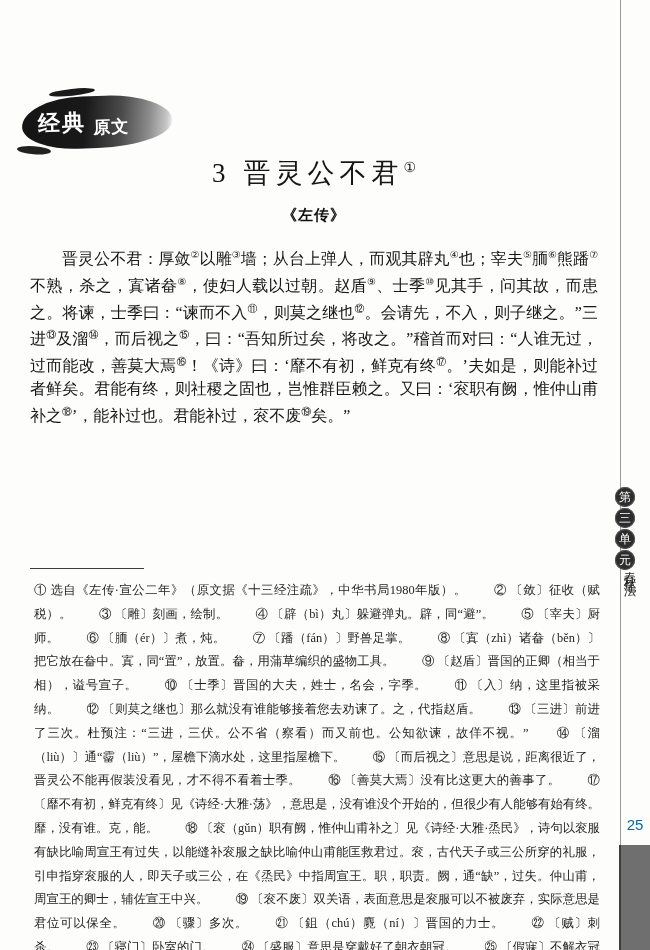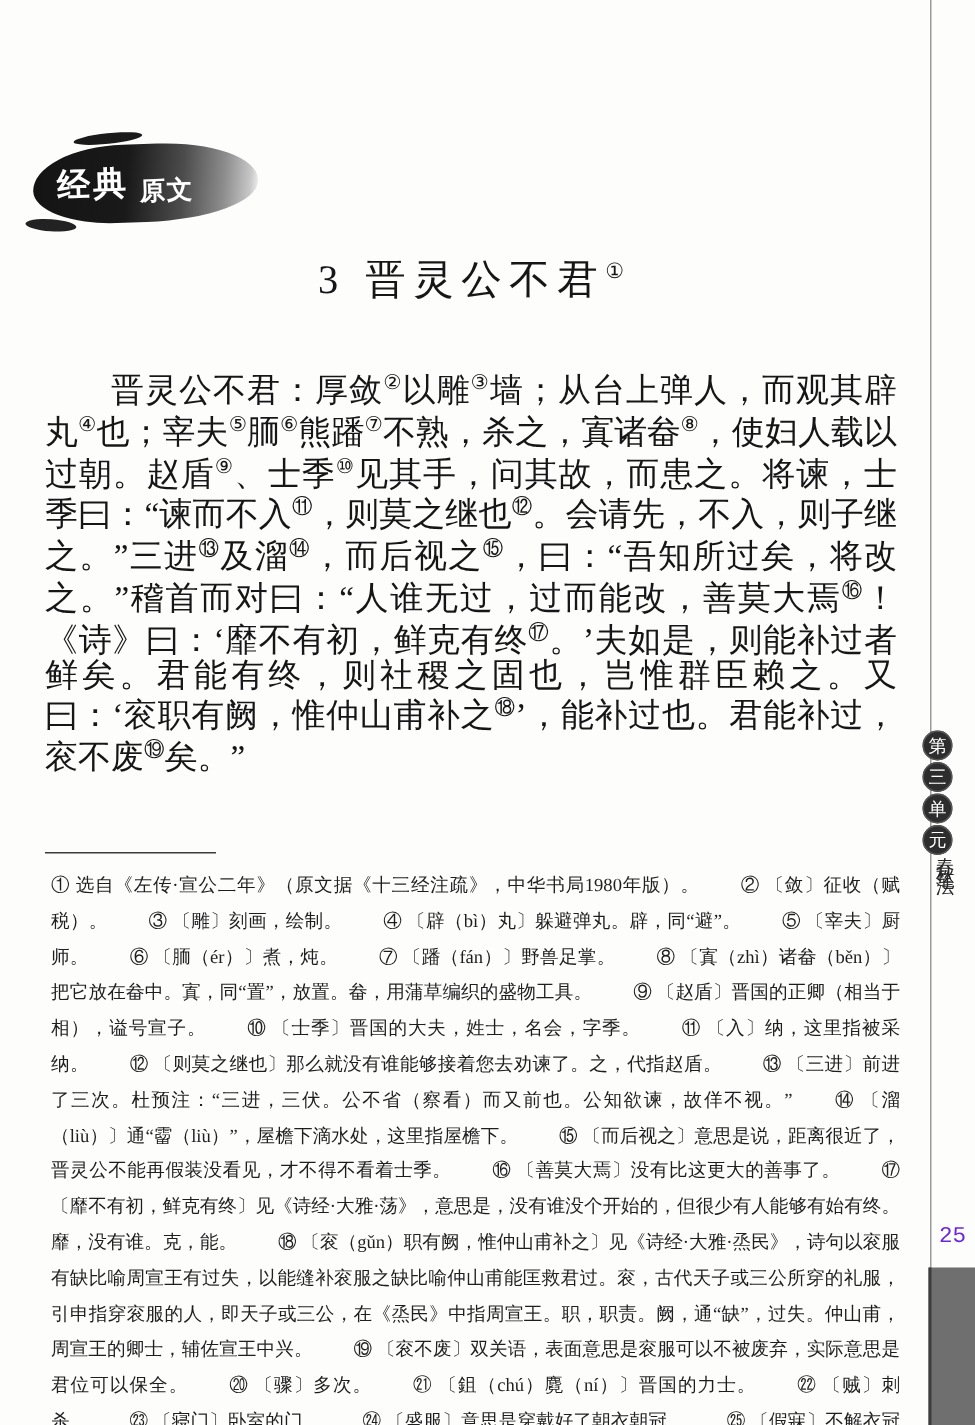--- a/index.html
+++ b/index.html
@@ -22,34 +22,34 @@
     background:#1a1a1a; border-radius:50%; transform:rotate(-4deg);
   }
   .badge::after {
     content:""; position:absolute; left:-6px; bottom:-4px; width:34px; height:8px;
     background:#222; border-radius:50%; transform:rotate(6deg);
   }
   .badge-t1 { color:#fff; font-size:22px; letter-spacing:2px; font-weight:bold; }
   .badge-t2 { color:#fff; font-size:17px; letter-spacing:1px; font-weight:bold; margin-left:7px; margin-top:10px; }
 
   .title-row {
-    position:absolute; left:30px; top:168px; width:568px;
+    position:absolute; left:30px; top:155px; width:568px;
     text-align:center; font-size:27px; letter-spacing:5px; color:#161616;
   }
   .title-row .lesson-no { letter-spacing:0; margin-right:18px; }
   .title-row sup { font-size:14px; letter-spacing:0; }
 
   .source {
     position:absolute; left:30px; top:206px; width:568px;
     text-align:center; font-size:15px; font-weight:bold; letter-spacing:1px; color:#111;
   }
 
   .body-text {
     position:absolute; left:30px; top:244px; width:568px;
-    font-size:22px; line-height:22.5px; text-align:justify; color:#161616;
+    font-size:16px; line-height:22.5px; text-align:justify; color:#161616;
   }
   .body-text p { margin:0; text-indent:2em; }
   .body-text sup { font-size:0.62em; }
 
   .fn-rule { position:absolute; left:30px; top:568px; width:114px; height:1px; background:#3c3c3c; }
 
   .footnotes {
     position:absolute; left:34px; top:579px; width:566px;
     font-size:12.4px; line-height:23.8px; text-align:justify; color:#1e1e1e;
   }
@@ -65,21 +65,21 @@
     box-shadow:0 0 0 1px #555 inset;
   }
 
   .vertical-label {
     position:absolute; left:621px; top:562px;
     writing-mode:vertical-rl; font-size:12.5px; letter-spacing:4px; color:#262626;
   }
 
   .page-number {
     position:absolute; left:621px; top:816px; width:28px; text-align:center;
-    font-family:Liberation Mono, monospace; font-size:15px; color:#6d28d9;
+    font-family:Liberation Sans, sans-serif; font-size:15px; color:#0369a1;
   }
 
   .edge-tab {
     position:absolute; left:619px; top:845px; width:31px; height:105px;
     background:#6f6f6f; border-left:2px solid #3d3d3d;
   }
 </style>
 </head>
 <body>
 
@@ -87,20 +87,21 @@
 
   <div class="badge">
     <span class="badge-t1">经典</span>
     <span class="badge-t2">原文</span>
   </div>
 
   <div class="title-row">
     <span class="lesson-no">3</span><span>晋灵公不君</span><sup>①</sup>
   </div>
 
+  <div class="source">《左传》</div>
 
   <div class="body-text">
       <p class="para">晋灵公不君：厚敛<sup>②</sup>以雕<sup>③</sup>墙；从台上弹人，而观其辟丸<sup>④</sup>也；宰夫<sup>⑤</sup>胹<sup>⑥</sup>熊蹯<sup>⑦</sup>不熟，杀之，寘诸畚<sup>⑧</sup>，使妇人载以过朝。赵盾<sup>⑨</sup>、士季<sup>⑩</sup>见其手，问其故，而患之。将谏，士季曰：“谏而不入<sup>⑪</sup>，则莫之继也<sup>⑫</sup>。会请先，不入，则子继之。”三进<sup>⑬</sup>及溜<sup>⑭</sup>，而后视之<sup>⑮</sup>，曰：“吾知所过矣，将改之。”稽首而对曰：“人谁无过，过而能改，善莫大焉<sup>⑯</sup>！《诗》曰：‘靡不有初，鲜克有终<sup>⑰</sup>。’夫如是，则能补过者鲜矣。君能有终，则社稷之固也，岂惟群臣赖之。又曰：‘衮职有阙，惟仲山甫补之<sup>⑱</sup>’，能补过也。君能补过，衮不废<sup>⑲</sup>矣。”</p>
     </div>
 
   <div class="fn-rule"></div>
 
   <div class="footnotes"><span class="fn">① 选自《左传·宣公二年》（原文据《十三经注疏》，中华书局1980年版）。</span><span class="fn">② 〔敛〕征收（赋税）。</span><span class="fn">③ 〔雕〕刻画，绘制。</span><span class="fn">④ 〔辟（bì）丸〕躲避弹丸。辟，同“避”。</span><span class="fn">⑤ 〔宰夫〕厨师。</span><span class="fn">⑥ 〔胹（ér）〕煮，炖。</span><span class="fn">⑦ 〔蹯（fán）〕野兽足掌。</span><span class="fn">⑧ 〔寘（zhì）诸畚（běn）〕把它放在畚中。寘，同“置”，放置。畚，用蒲草编织的盛物工具。</span><span class="fn">⑨ 〔赵盾〕晋国的正卿（相当于相），谥号宣子。</span><span class="fn">⑩ 〔士季〕晋国的大夫，姓士，名会，字季。</span><span class="fn">⑪ 〔入〕纳，这里指被采纳。</span><span class="fn">⑫ 〔则莫之继也〕那么就没有谁能够接着您去劝谏了。之，代指赵盾。</span><span class="fn">⑬ 〔三进〕前进了三次。杜预注：“三进，三伏。公不省（察看）而又前也。公知欲谏，故佯不视。”</span><span class="fn">⑭ 〔溜（liù）〕通“霤（liù）”，屋檐下滴水处，这里指屋檐下。</span><span class="fn">⑮ 〔而后视之〕意思是说，距离很近了，晋灵公不能再假装没看见，才不得不看着士季。</span><span class="fn">⑯ 〔善莫大焉〕没有比这更大的善事了。</span><span class="fn">⑰ 〔靡不有初，鲜克有终〕见《诗经·大雅·荡》，意思是，没有谁没个开始的，但很少有人能够有始有终。靡，没有谁。克，能。</span><span class="fn">⑱ 〔衮（gǔn）职有阙，惟仲山甫补之〕见《诗经·大雅·烝民》，诗句以衮服有缺比喻周宣王有过失，以能缝补衮服之缺比喻仲山甫能匡救君过。衮，古代天子或三公所穿的礼服，引申指穿衮服的人，即天子或三公，在《烝民》中指周宣王。职，职责。阙，通“缺”，过失。仲山甫，周宣王的卿士，辅佐宣王中兴。</span><span class="fn">⑲ 〔衮不废〕双关语，表面意思是衮服可以不被废弃，实际意思是君位可以保全。</span><span class="fn">⑳ 〔骤〕多次。</span><span class="fn">㉑ 〔鉏（chú）麑（ní）〕晋国的力士。</span><span class="fn">㉒ 〔贼〕刺杀。</span><span class="fn">㉓ 〔寝门〕卧室的门。</span><span class="fn">㉔ 〔盛服〕意思是穿戴好了朝衣朝冠。</span><span class="fn">㉕ 〔假寐〕不解衣冠而睡，即坐着打瞌睡。</span></div>
 
   <div class="edge-line"></div>

